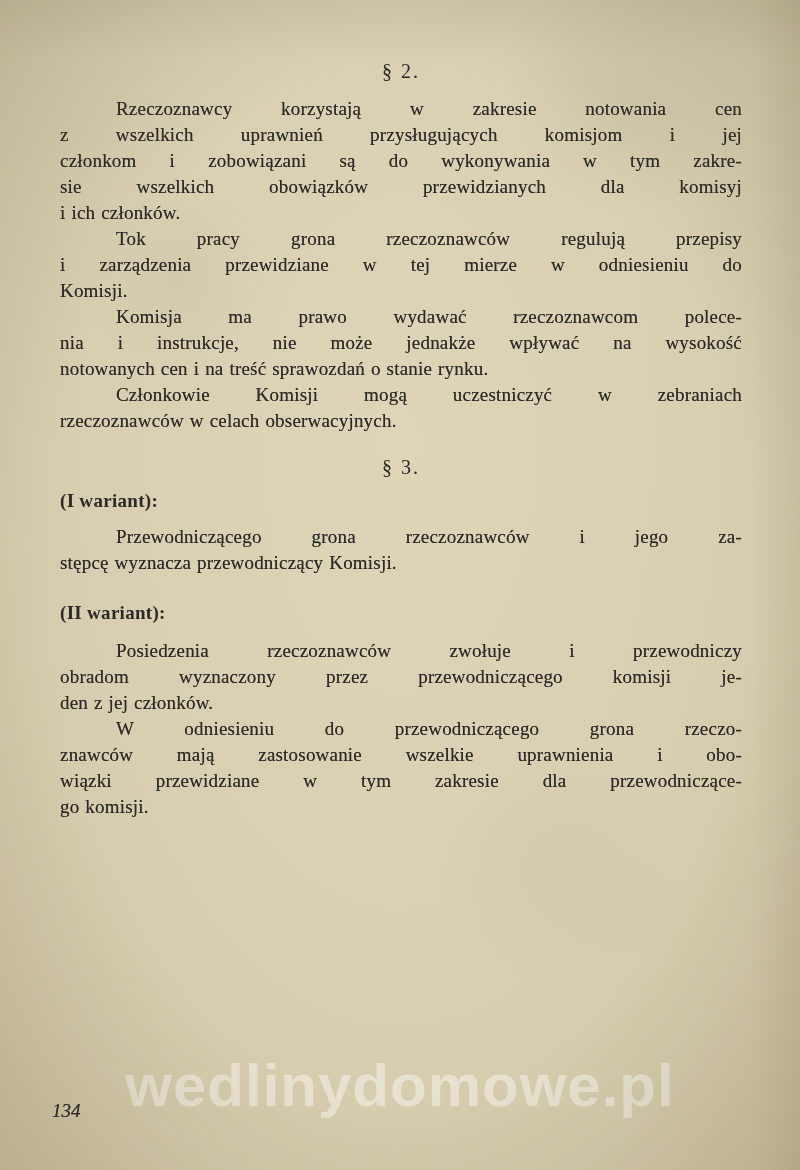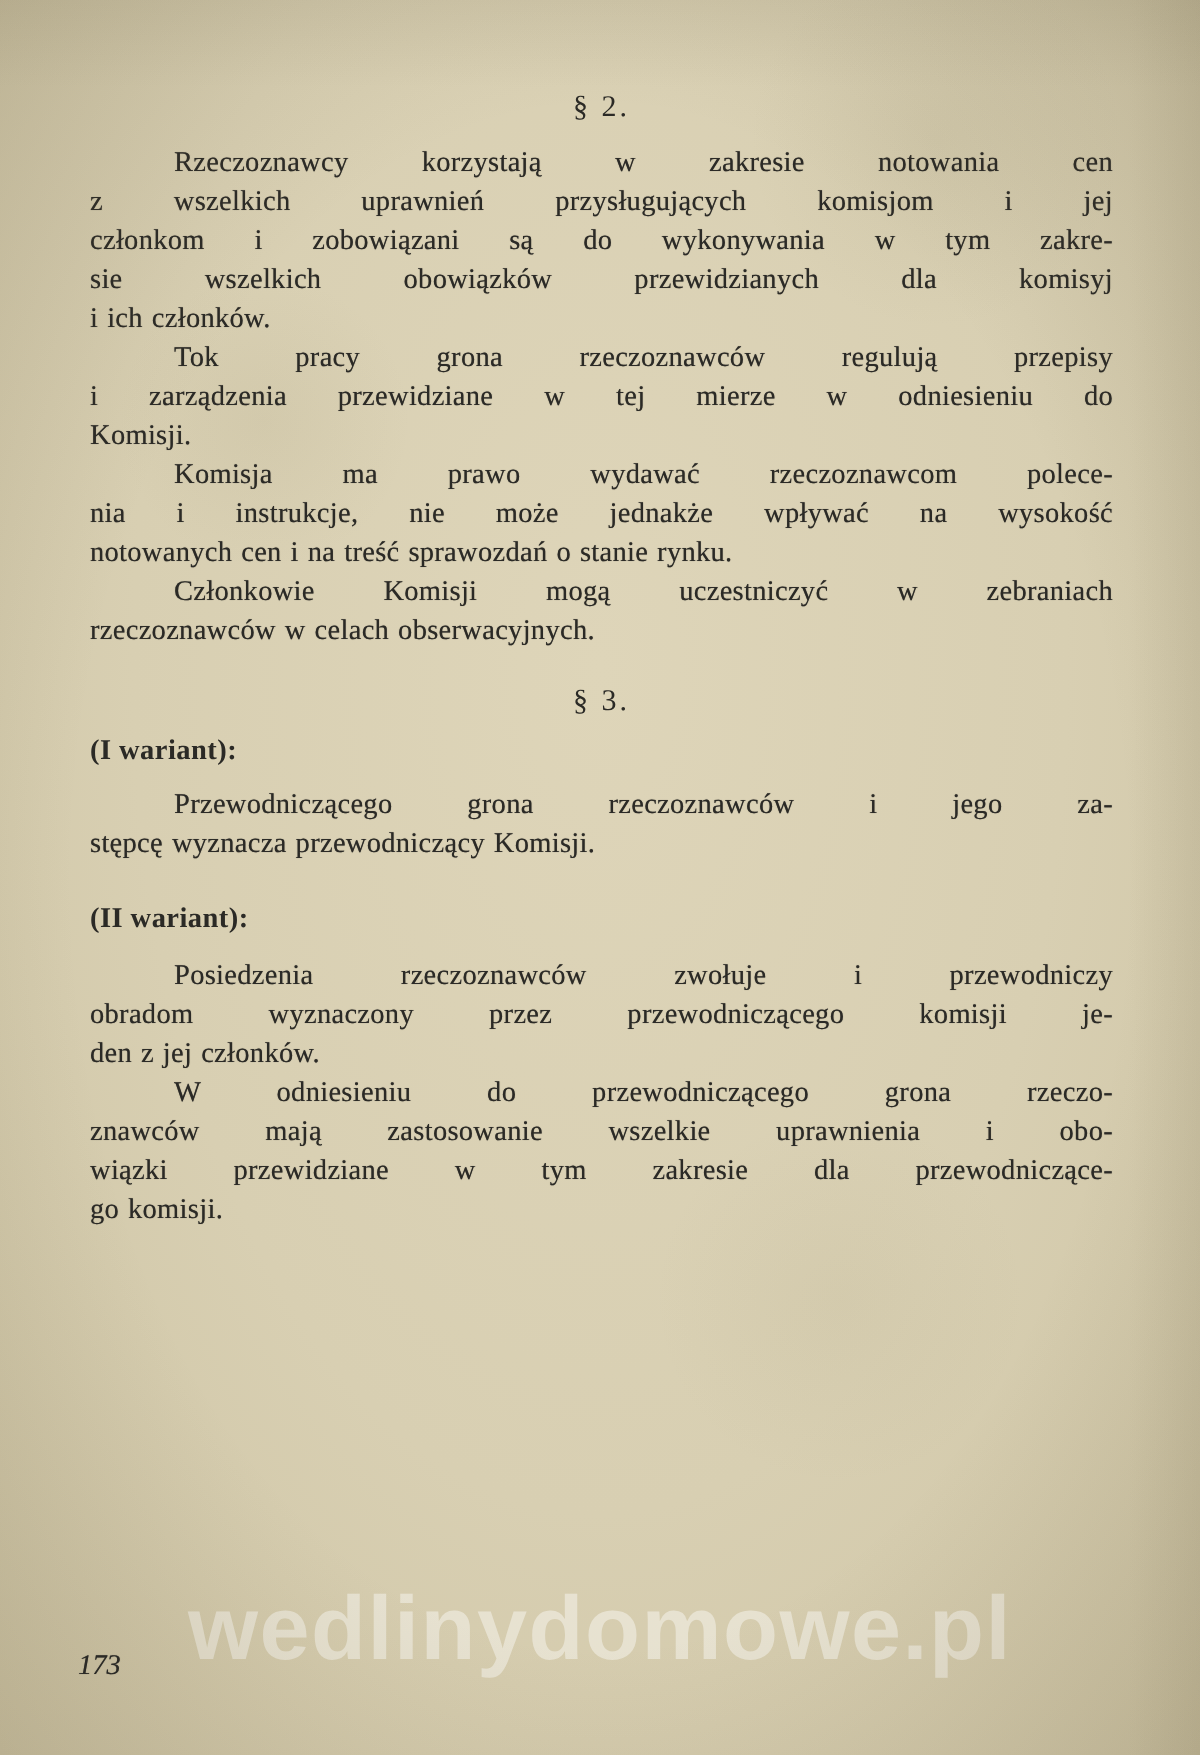--- a/index.html
+++ b/index.html
@@ -155,14 +155,14 @@
         <div class="line last">den z jej członków.</div>
       </div>
       <div class="paragraph">
         <div class="line first">W odniesieniu do przewodniczącego grona rzeczo-</div>
         <div class="line">znawców mają zastosowanie wszelkie uprawnienia i obo-</div>
         <div class="line">wiązki przewidziane w tym zakresie dla przewodniczące-</div>
         <div class="line last">go komisji.</div>
       </div>
     </div>
   <div class="watermark">wedlinydomowe.pl</div>
-  <div class="page-number">173</div>
+  <div class="page-number">134</div>
 </div>
 
 </body></html>

